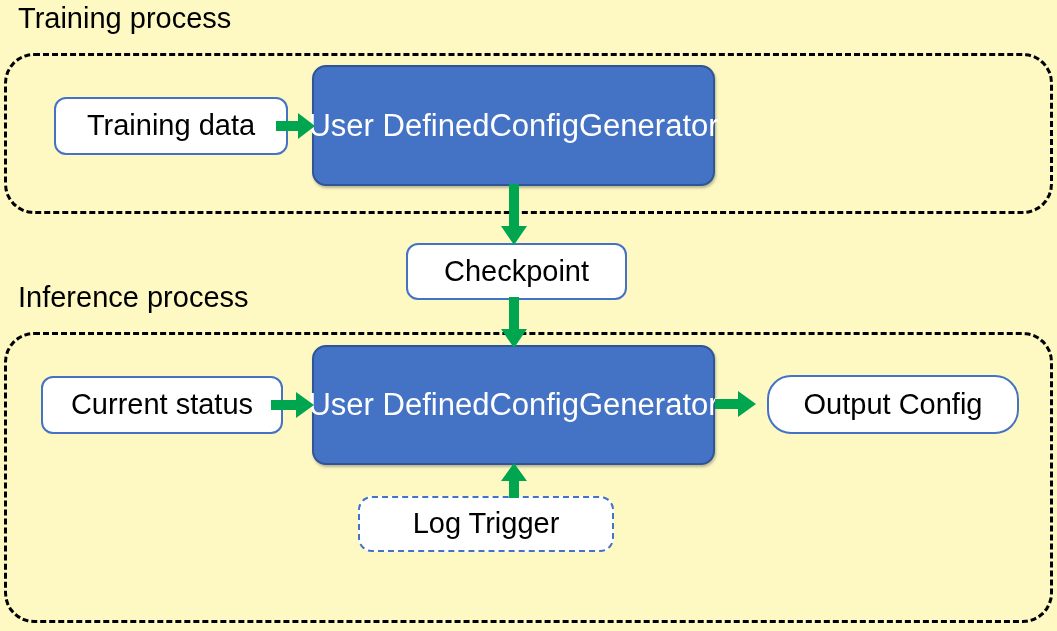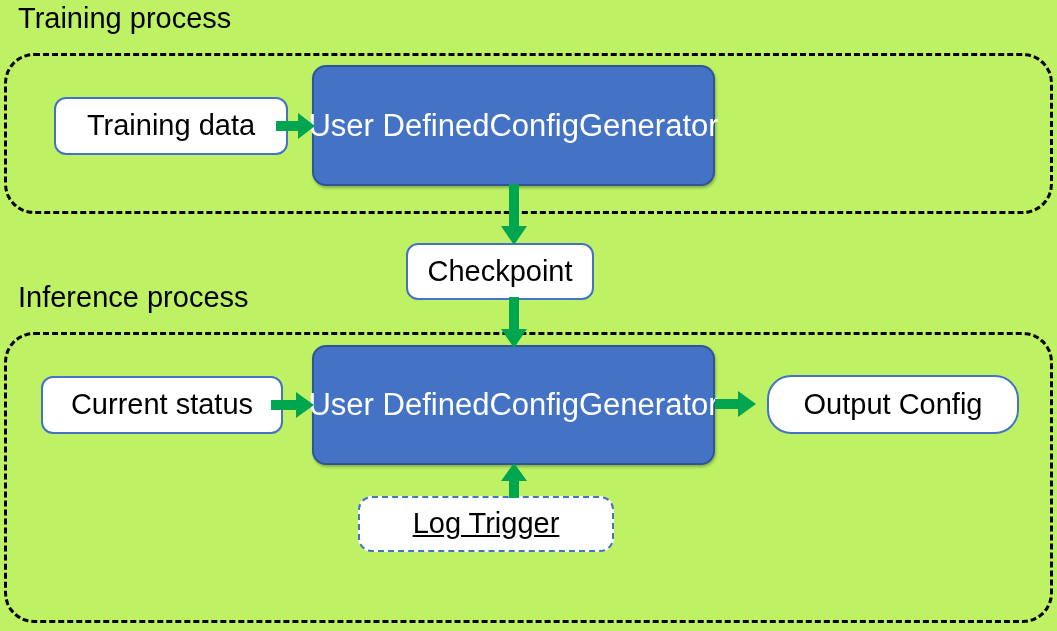--- a/index.html
+++ b/index.html
@@ -7,21 +7,21 @@
     padding: 0;
     background: #ffffff;
   }
   body {
     font-family: "Liberation Sans", sans-serif;
   }
   #canvas {
     position: relative;
     width: 1057px;
     height: 631px;
-    background: #bef264;
+    background: #fef9c3;
     overflow: hidden;
   }
 
   
   .section-title {
     position: absolute;
     font-size: 29px;
     line-height: 1;
     color: #000000;
     white-space: nowrap;
@@ -51,21 +51,21 @@
     display: flex;
     align-items: center;
     justify-content: center;
     font-size: 29px;
     line-height: 1.15;
     text-align: center;
     white-space: nowrap;
     margin-left: 12px;
   }
   #training-data-box  { left: 42px;  top: 97px;  width: 234px; height: 58px; }
-  #checkpoint-box     { left: 394px; top: 243px; width: 188px; height: 57px; }
+  #checkpoint-box     { left: 394px; top: 243px; width: 221px; height: 57px; }
   #current-status-box { left: 29px;  top: 376px; width: 242px; height: 58px; }
   #output-config-box  { left: 755px; top: 375px; width: 252px; height: 59px; border-radius: 24px; }
 
   
   .blue-box {
     position: absolute;
     box-sizing: border-box;
     background: #4472C4;
     border: 2px solid #2F5597;
     border-radius: 14px;
@@ -91,21 +91,20 @@
     border-radius: 14px;
     background: #ffffff;
     color: #000000;
     display: flex;
     align-items: center;
     justify-content: center;
     font-size: 29px;
     line-height: 1.15;
     text-align: center;
     white-space: nowrap;
-    text-decoration: underline;
   }
   #log-trigger-box   { left: 358px; top: 496px; width: 256px; height: 56px; z-index: 3; }
   #clock-trigger-box { left: 430px; top: 549px; width: 266px; height: 54px; z-index: 4; }
 
   
   .arrow {
     position: absolute;
     z-index: 6;
   }
   .arrow svg { display: block; }

